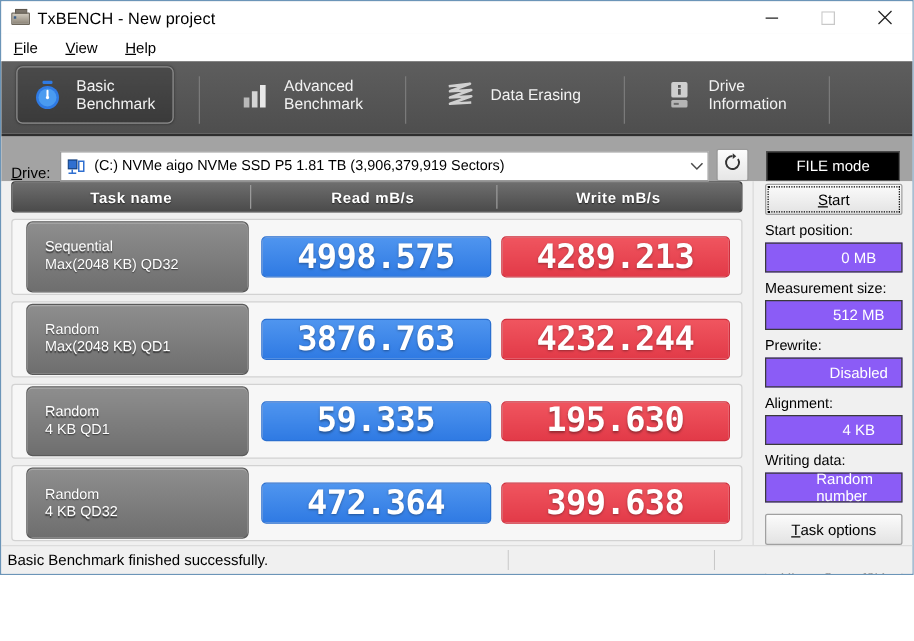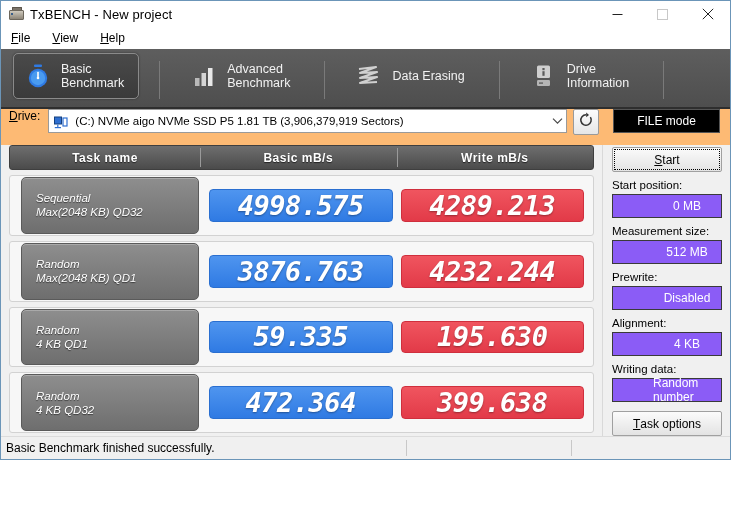--- a/index.html
+++ b/index.html
@@ -139,24 +139,24 @@
   .tab-spacer-sep {
     width: 1px;
     background: #7a7a7a;
     margin: 8px 0;
   }
 
   
   .driverow {
     height: 36px;
     display: flex;
-    align-items: flex-start;
+    align-items: flex-end;
     padding: 0 8px;
     flex: 0 0 auto;
-    background: #fdba74;
+    background: #a3a3a3;
   }
   .drive-label {
     font-size: 12px; color: #000;
     margin-right: 8px;
     white-space: nowrap;
   }
   .drive-combo {
     flex: 1 1 auto;
     height: 22px;
     background: #ffffff;
@@ -267,21 +267,20 @@
     flex: 1 1 0;
     margin-bottom: 5px;
     background: #f7f7f7;
     border: 1px solid #d2d2d2;
     border-radius: 3px;
     display: flex;
     align-items: flex-start;
     padding: 0 5px;
     box-sizing: border-box;
     min-height: 0;
-    font-style: italic;
   }
   .res-row:last-child { margin-bottom: 3px; }
 
   .task-btn {
     flex: 0 0 178px;
     align-self: stretch;
     margin: 1px 6px 1px 6px;
     background: linear-gradient(#8e8e8e,#6e6e6e);
     border: 1px solid #5a5a5a;
     border-radius: 5px;
@@ -536,21 +535,21 @@
 
     <div class="filemode-btn">FILE mode</div>
   </div>
 
   <div class="main">
 
     <div class="results">
 
       <div class="res-header">
         <div class="hcell c1">Task name</div>
-        <div class="hcell c2">Basic mB/s</div>
+        <div class="hcell c2">Read mB/s</div>
         <div class="hcell c3">Write mB/s</div>
       </div>
 
       <div class="res-rows">
 
         <div class="res-row">
           <div class="task-btn">
             <div class="l1">Sequential</div>
             <div class="l2">Max(2048 KB) QD32</div>
           </div>

